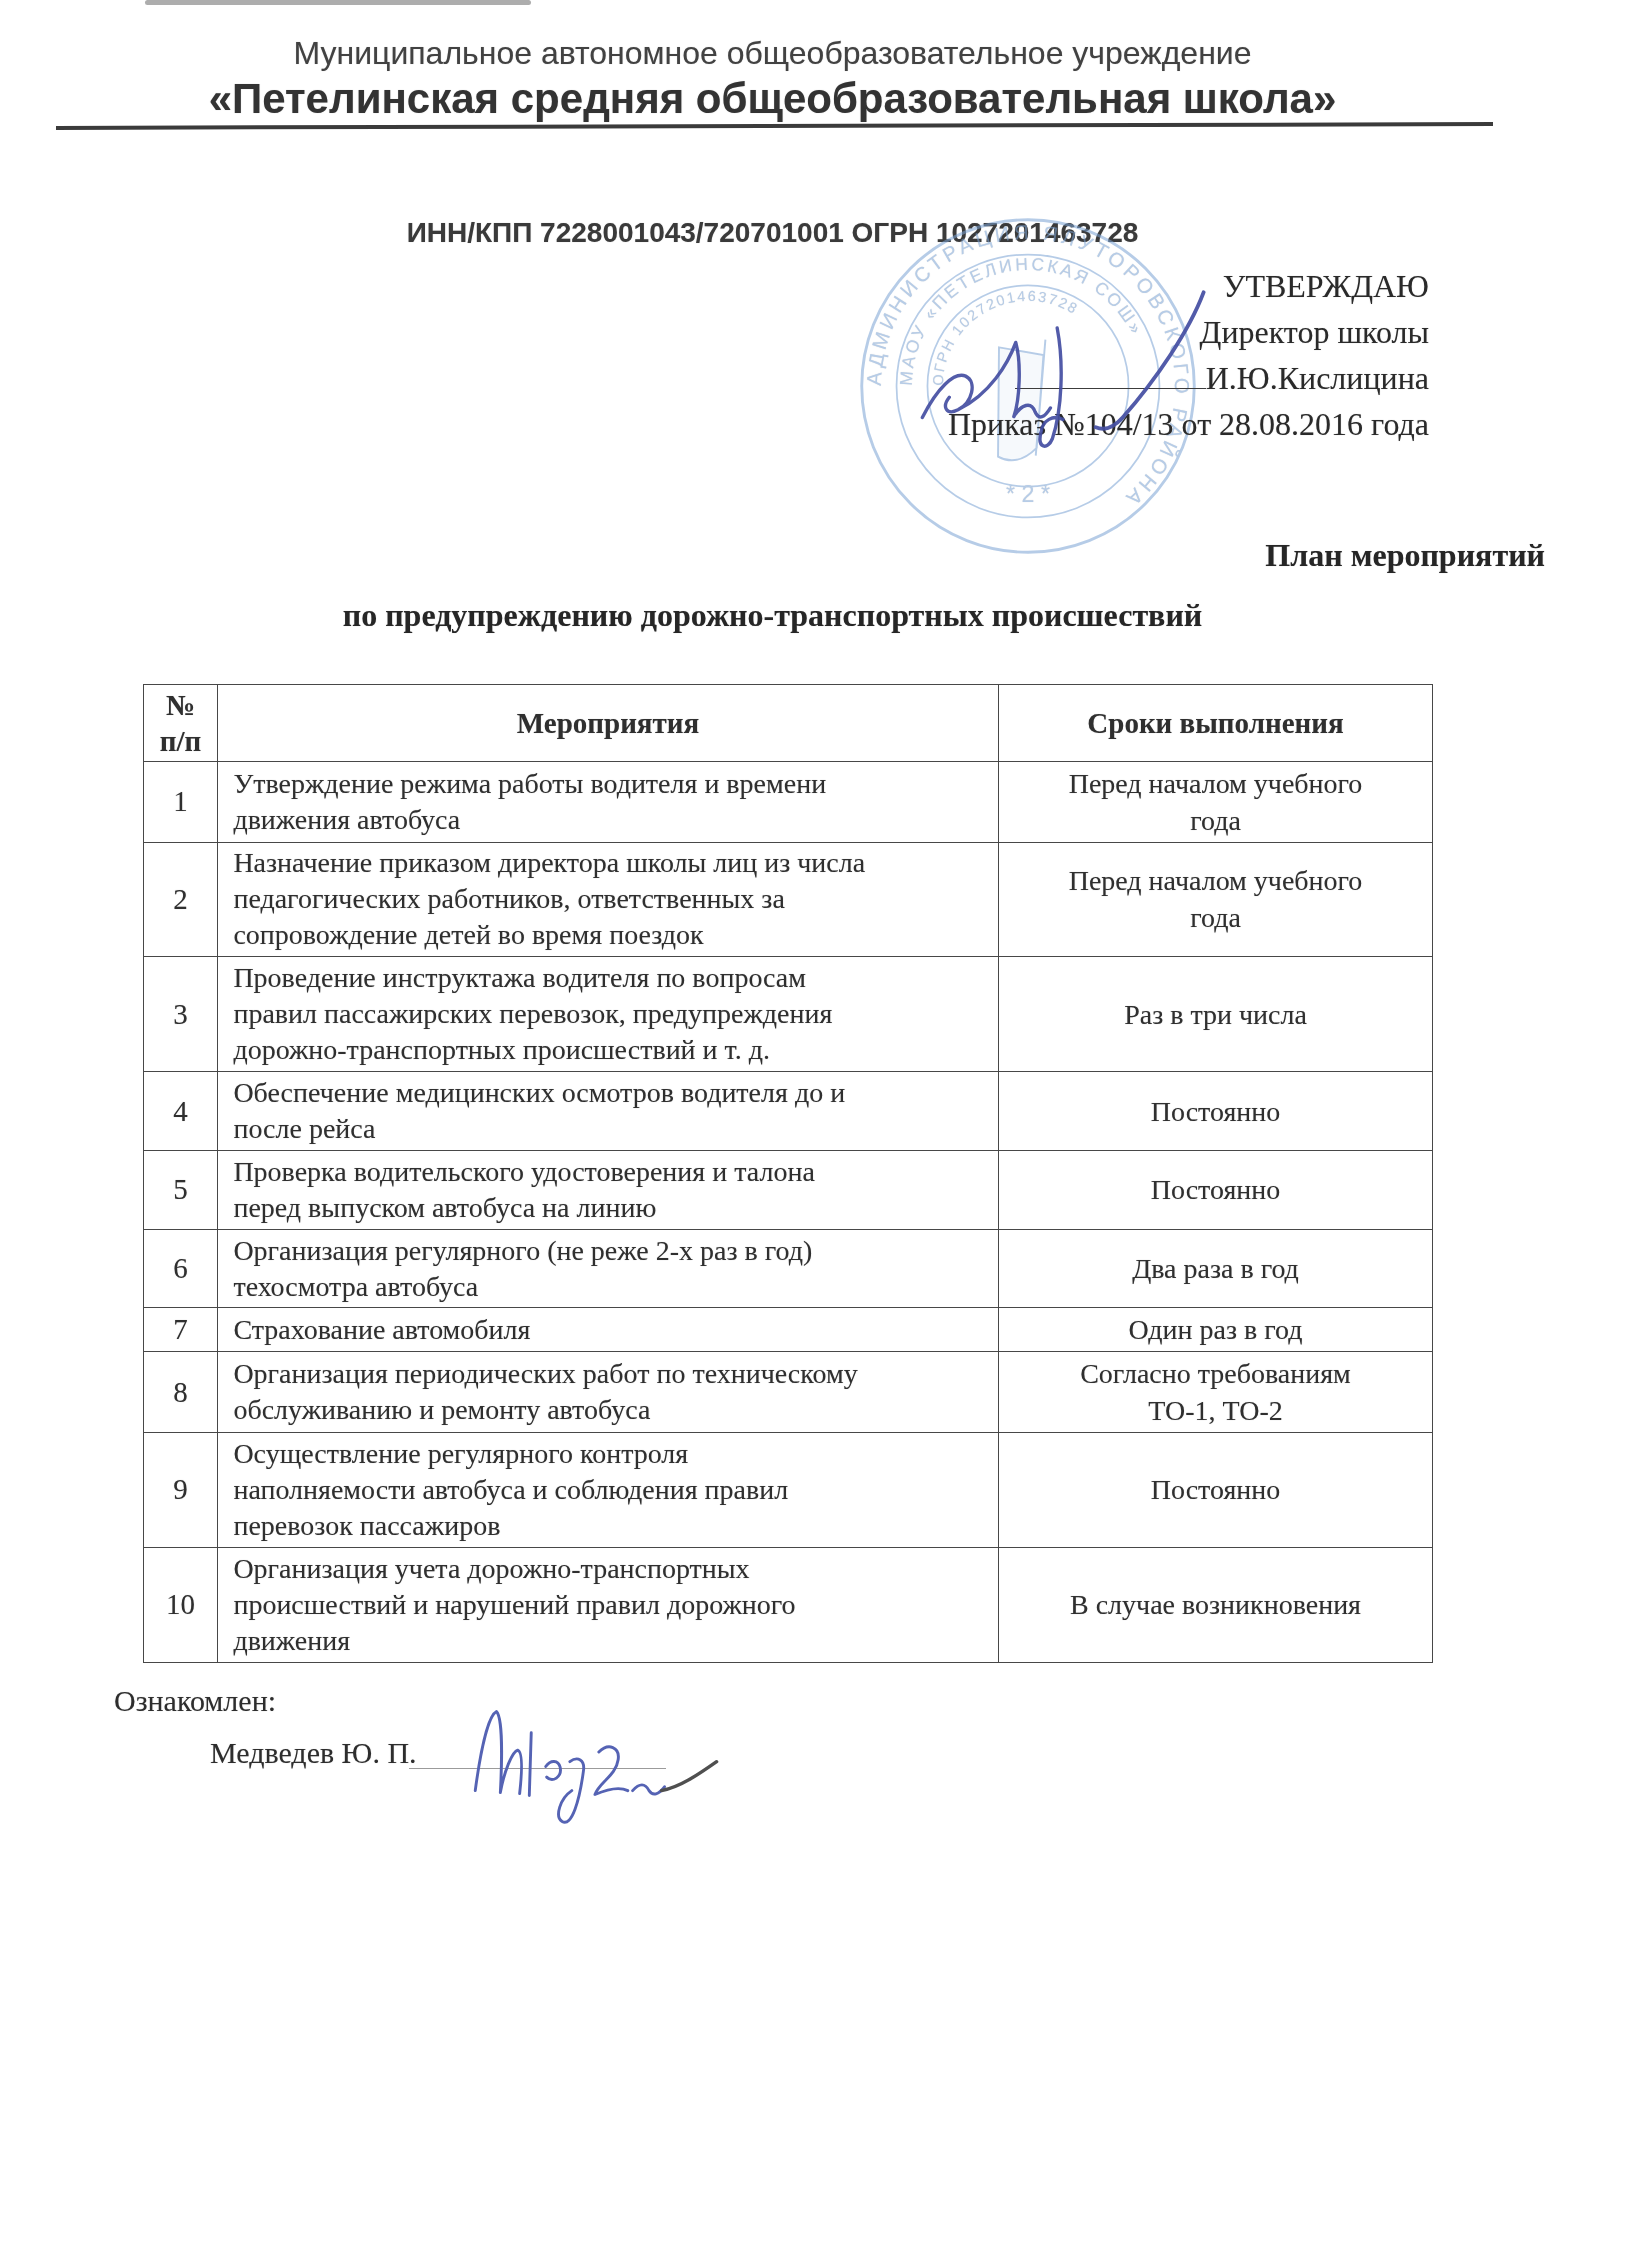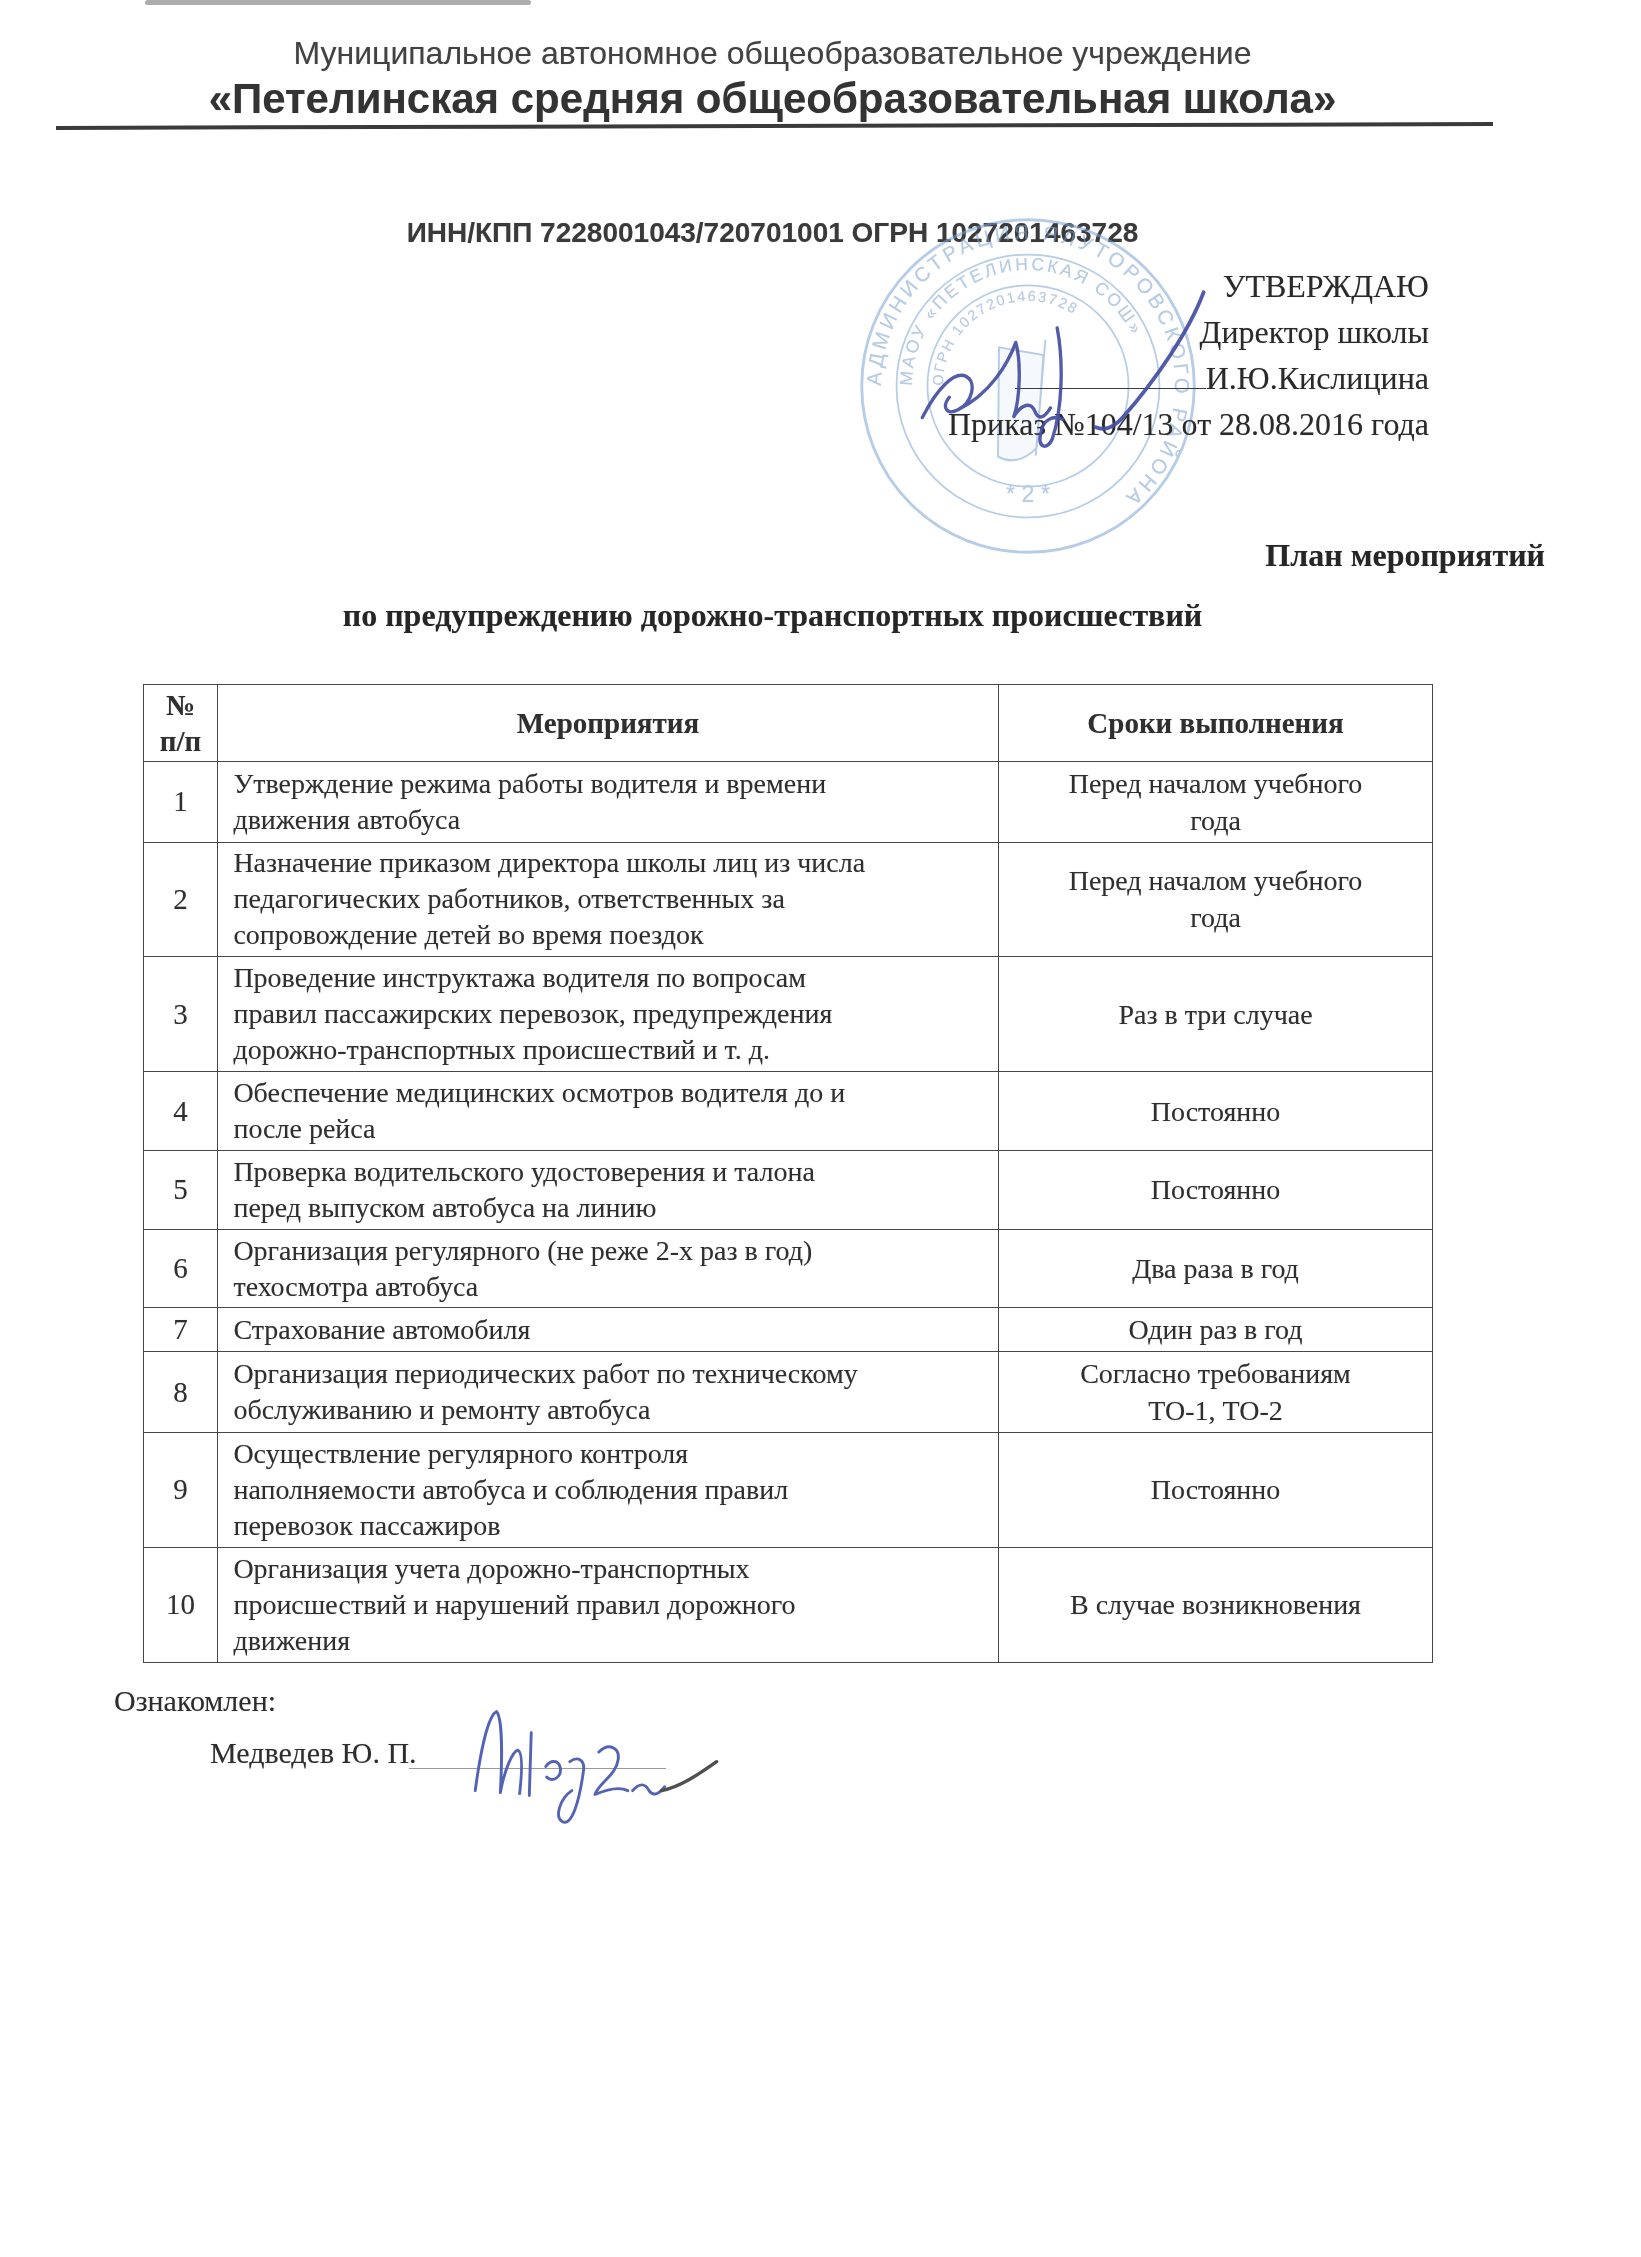--- a/index.html
+++ b/index.html
@@ -126,21 +126,21 @@
 педагогических работников, ответственных за
 сопровождение детей во время поездок</td>
         <td class="term">Перед началом учебного
 года</td>
       </tr>
       <tr>
         <td class="num">3</td>
         <td class="act">Проведение инструктажа водителя по вопросам
 правил пассажирских перевозок, предупреждения
 дорожно-транспортных происшествий и т. д.</td>
-        <td class="term">Раз в три случае</td>
+        <td class="term">Раз в три числа</td>
       </tr>
       <tr>
         <td class="num">4</td>
         <td class="act">Обеспечение медицинских осмотров водителя до и
 после рейса</td>
         <td class="term">Постоянно</td>
       </tr>
       <tr>
         <td class="num">5</td>
         <td class="act">Проверка водительского удостоверения и талона

